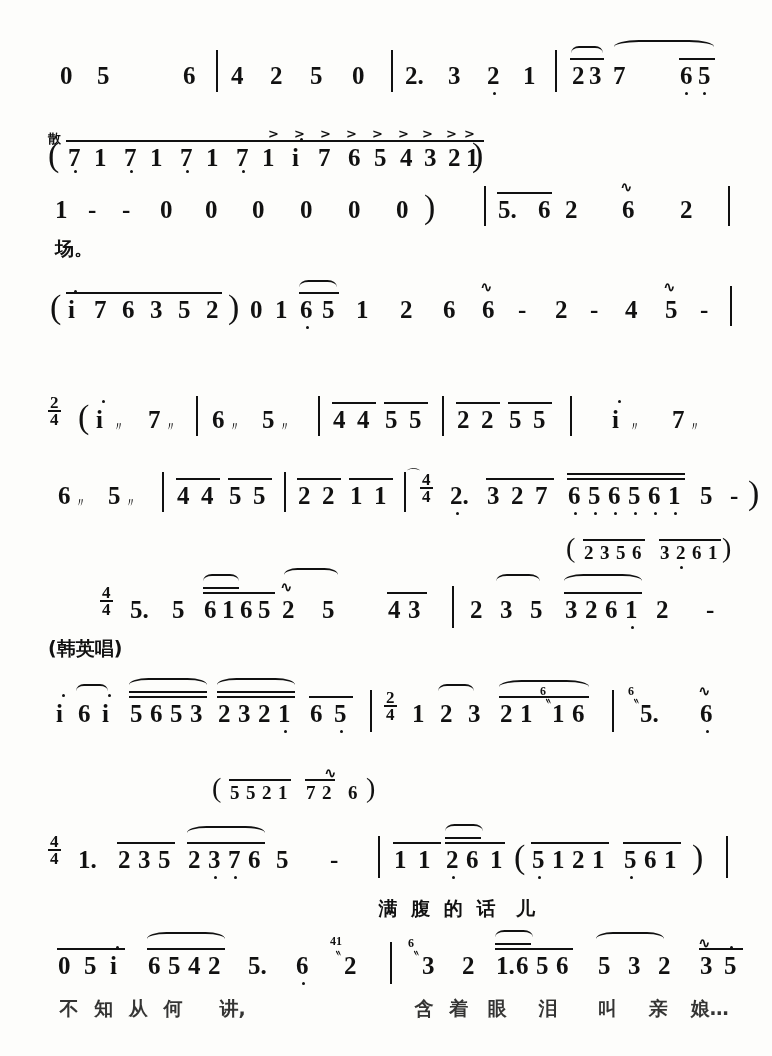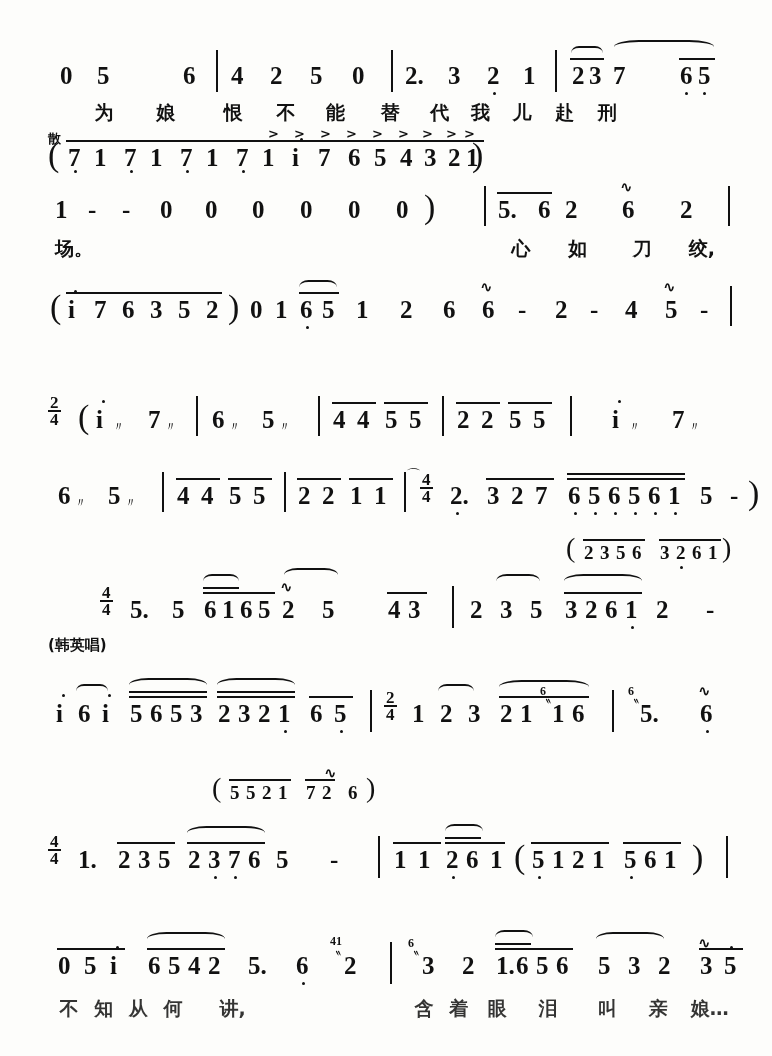--- a/index.html
+++ b/index.html
@@ -30,21 +30,21 @@
   }
   .lyric{
     font-family:"DejaVu Sans", sans-serif;
     font-size:19px;
     font-weight:600;
     letter-spacing:2px;
     color:#111;
   }
   .lyric-sm{
     font-family:"DejaVu Sans", sans-serif;
-    font-size:15px;
+    font-size:19px;
     font-weight:600;
     color:#111;
   }
   .barline{
     position:absolute;
     width:2px;background:#111;
   }
   .beam{
     position:absolute;
     height:2px;background:#111;
@@ -138,33 +138,20 @@
   <div class="beam" style="left:570px;top:58px;width:34px;"></div>
   <div class="slur" style="left:571px;top:46px;width:32px;"></div>
   <div class="abs num" style="left:613px;top:62px;">7</div>
   <div class="abs num" style="left:680px;top:62px;">6</div>
   <div class="abs num" style="left:698px;top:62px;">5</div>
   <div class="beam" style="left:679px;top:58px;width:36px;"></div>
   <div class="slur" style="left:614px;top:40px;width:100px;"></div>
   <div class="dotbelow" style="left:685px;top:92px;"></div>
   <div class="dotbelow" style="left:703px;top:92px;"></div>
   <div class="dotbelow" style="left:493px;top:92px;"></div>
-  <div class="abs lyric" style="left:85px;top:100px;letter-spacing:0;">
-    <span style="display:inline-block;width:38px;text-align:center;">为</span>
-    <span style="display:inline-block;width:72px;text-align:center;">娘</span>
-    <span style="display:inline-block;width:50px;text-align:center;">恨</span>
-    <span style="display:inline-block;width:42px;text-align:center;">不</span>
-    <span style="display:inline-block;width:44px;text-align:center;">能</span>
-    <span style="display:inline-block;width:52px;text-align:center;">替</span>
-    <span style="display:inline-block;width:34px;text-align:center;">代</span>
-    <span style="display:inline-block;width:34px;text-align:center;">我</span>
-    <span style="display:inline-block;width:36px;text-align:center;">儿</span>
-    <span style="display:inline-block;width:36px;text-align:center;">赴</span>
-    <span style="display:inline-block;width:36px;text-align:center;">刑</span>
-  </div>
 
   <div class="abs lyric-sm" style="left:48px;top:130px;font-size:13px;">散</div>
   <div class="paren" style="left:48px;top:136px;">(</div>
   <div class="paren" style="left:472px;top:136px;">)</div>
 
   <div class="abs num" style="left:68px;top:144px;">7</div>
   <div class="abs num" style="left:94px;top:144px;">1</div>
   <div class="abs num" style="left:124px;top:144px;">7</div>
   <div class="abs num" style="left:150px;top:144px;">1</div>
   <div class="abs num" style="left:180px;top:144px;">7</div>
@@ -209,26 +196,20 @@
   <div class="barline" style="left:484px;top:186px;height:40px;"></div>
   <div class="abs num" style="left:498px;top:196px;">5.</div>
   <div class="abs num" style="left:538px;top:196px;">6</div>
   <div class="beam" style="left:497px;top:192px;width:55px;"></div>
   <div class="abs num" style="left:565px;top:196px;">2</div>
   <div class="abs num" style="left:622px;top:196px;">6</div>
   <div class="abs num" style="left:680px;top:196px;">2</div>
   <div class="mord" style="left:620px;top:178px;">∿</div>
   <div class="barline" style="left:728px;top:186px;height:40px;"></div>
   <div class="abs lyric" style="left:55px;top:236px;letter-spacing:0;">场。</div>
-  <div class="abs lyric" style="left:500px;top:236px;letter-spacing:0;">
-    <span style="display:inline-block;width:42px;text-align:center;">心</span>
-    <span style="display:inline-block;width:58px;text-align:center;">如</span>
-    <span style="display:inline-block;width:58px;text-align:center;">刀</span>
-    <span style="display:inline-block;width:48px;text-align:center;">绞,</span>
-  </div>
 
   <div class="paren" style="left:50px;top:288px;">(</div>
   <div class="abs num" style="left:68px;top:296px;">i</div>
   <div class="abs num" style="left:94px;top:296px;">7</div>
   <div class="abs num" style="left:122px;top:296px;">6</div>
   <div class="abs num" style="left:150px;top:296px;">3</div>
   <div class="abs num" style="left:178px;top:296px;">5</div>
   <div class="abs num" style="left:206px;top:296px;">2</div>
   <div class="paren" style="left:228px;top:288px;">)</div>
   <div class="beam" style="left:66px;top:292px;width:156px;"></div>
@@ -489,20 +470,27 @@
   <div class="abs num" style="left:592px;top:846px;">1</div>
   <div class="abs num" style="left:624px;top:846px;">5</div>
   <div class="abs num" style="left:644px;top:846px;">6</div>
   <div class="abs num" style="left:664px;top:846px;">1</div>
   <div class="beam" style="left:531px;top:842px;width:78px;"></div>
   <div class="beam" style="left:623px;top:842px;width:58px;"></div>
   <div class="dotbelow" style="left:538px;top:876px;"></div>
   <div class="dotbelow" style="left:630px;top:876px;"></div>
   <div class="paren" style="left:692px;top:838px;">)</div>
   <div class="barline" style="left:726px;top:836px;height:42px;"></div>
+  <div class="abs lyric" style="left:375px;top:896px;letter-spacing:0;">
+    <span style="display:inline-block;width:26px;text-align:center;">满</span>
+    <span style="display:inline-block;width:26px;text-align:center;">腹</span>
+    <span style="display:inline-block;width:26px;text-align:center;">的</span>
+    <span style="display:inline-block;width:26px;text-align:center;">话</span>
+    <span style="display:inline-block;width:40px;text-align:center;">儿</span>
+  </div>
 
   <div class="abs num" style="left:58px;top:952px;">0</div>
   <div class="abs num" style="left:84px;top:952px;">5</div>
   <div class="abs num" style="left:110px;top:952px;">i</div>
   <div class="beam" style="left:57px;top:948px;width:68px;"></div>
   <div class="dotabove" style="left:116px;top:946px;"></div>
   <div class="abs num" style="left:148px;top:952px;">6</div>
   <div class="abs num" style="left:168px;top:952px;">5</div>
   <div class="abs num" style="left:188px;top:952px;">4</div>
   <div class="abs num" style="left:208px;top:952px;">2</div>

